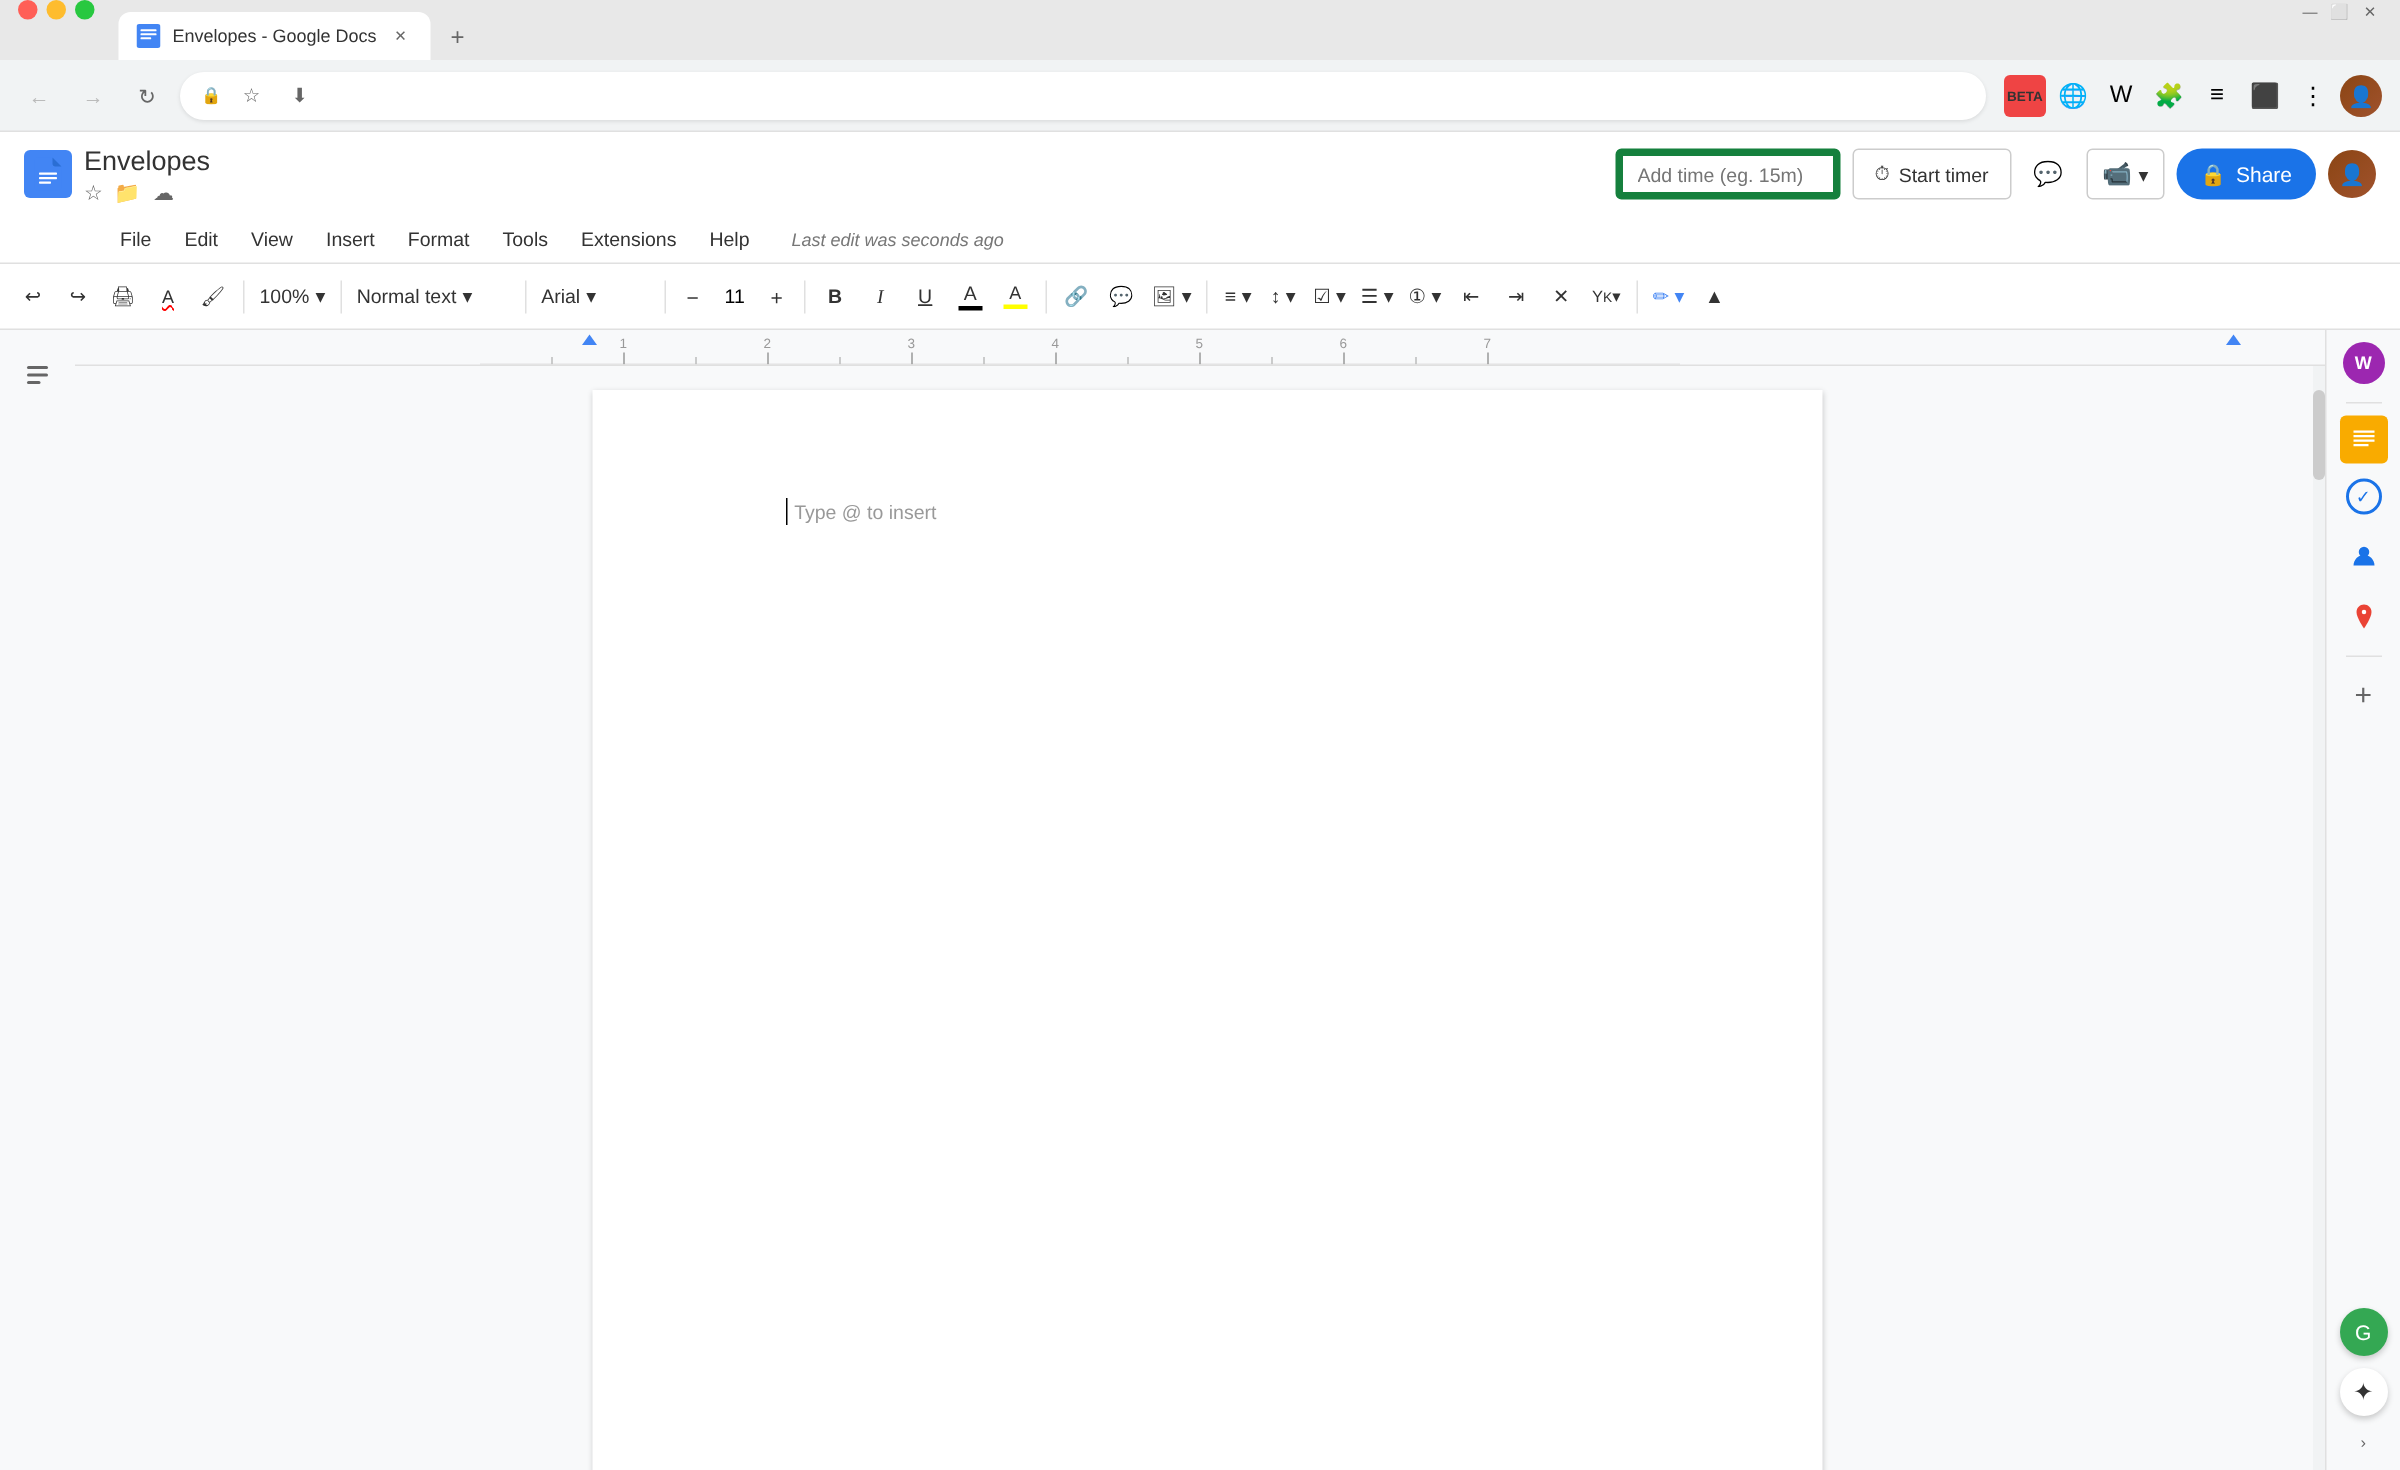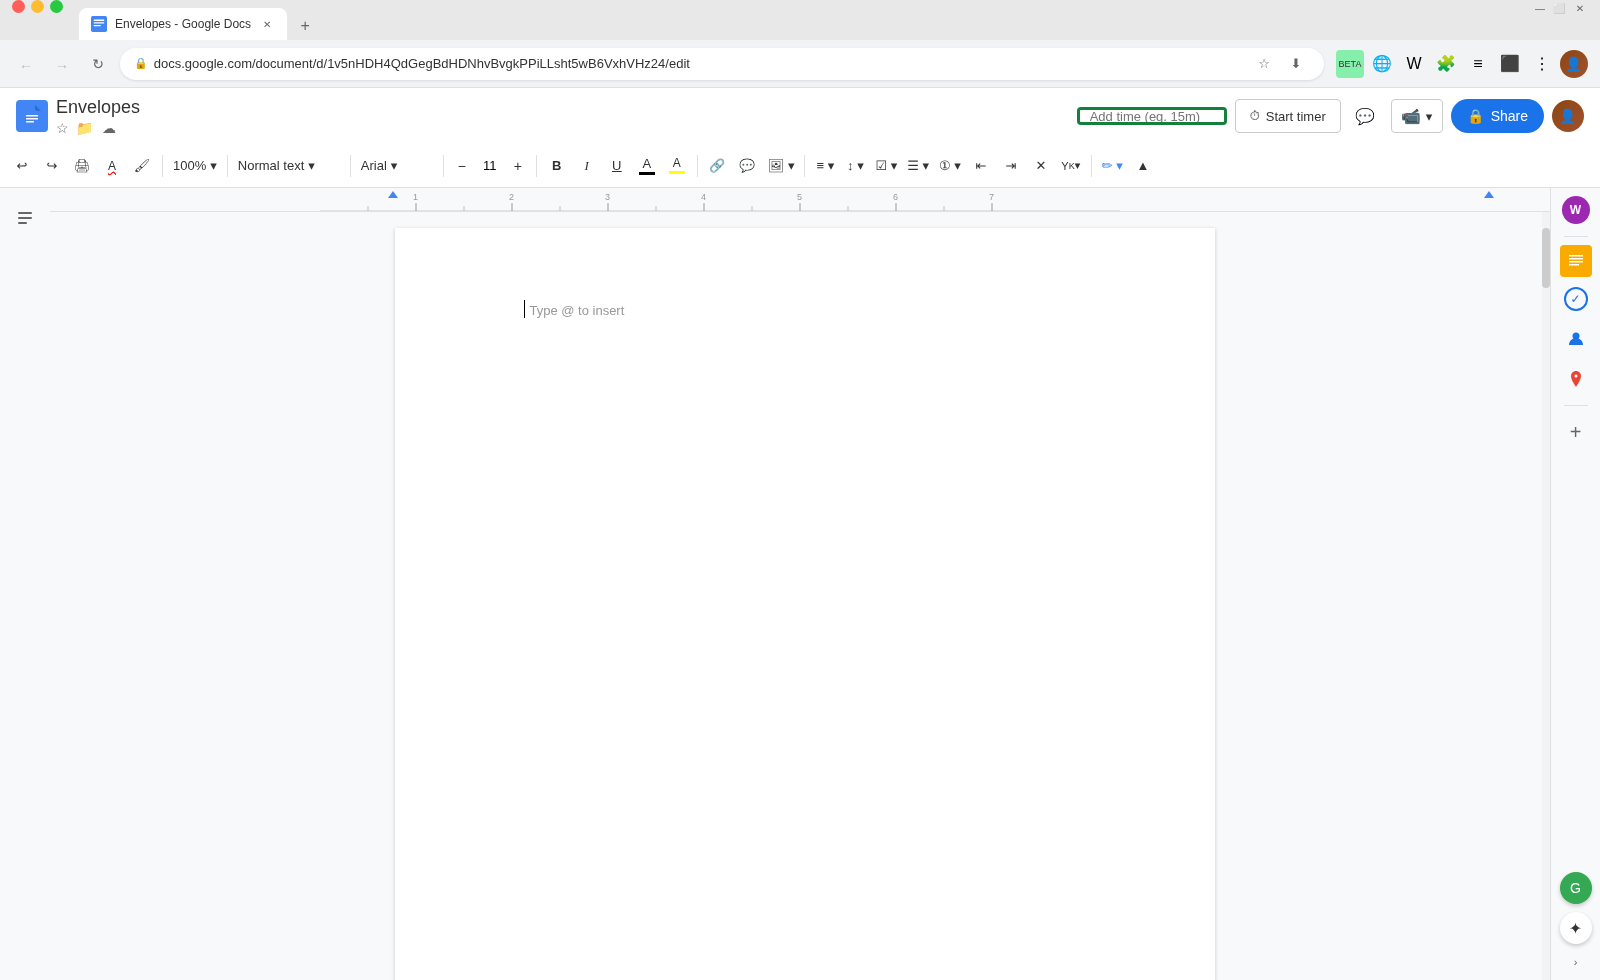--- a/index.html
+++ b/index.html
@@ -39,21 +39,21 @@
 
     
     .docs-header { background: #fff; flex-shrink: 0; }
     .docs-titlebar { height: 56px; display: flex; align-items: center; padding: 0 16px; gap: 8px; }
     .docs-logo { width: 32px; height: 32px; background: #4285f4; border-radius: 4px; display: flex; align-items: center; justify-content: center; color: white; font-size: 16px; flex-shrink: 0; }
     .docs-title-section { display: flex; flex-direction: column; }
     .docs-title { font-size: 18px; color: #333; font-weight: 400; }
     .docs-title-icons { display: flex; gap: 8px; margin-top: 2px; }
     .title-icon { color: #666; font-size: 14px; cursor: pointer; }
     .docs-header-right { margin-left: auto; display: flex; align-items: center; gap: 8px; }
-    .add-time-input { height: 18px; border: 3px solid #15803d; border-radius: 4px; padding: 0 10px; font-size: 13px; color: #999; width: 150px; outline: none; }
+    .add-time-input { height: 34px; border: 5px solid #15803d; border-radius: 4px; padding: 0 10px; font-size: 13px; color: #999; width: 150px; outline: none; }
     .start-timer-btn { height: 34px; display: flex; align-items: center; gap: 6px; padding: 0 14px; border: 1px solid #ccc; border-radius: 4px; font-size: 13px; color: #333; cursor: pointer; background: #fff; }
     .comment-btn { width: 34px; height: 34px; border-radius: 50%; display: flex; align-items: center; justify-content: center; cursor: pointer; color: #666; font-size: 16px; }
     .meet-btn { height: 34px; display: flex; align-items: center; gap: 4px; padding: 0 10px; border: 1px solid #ccc; border-radius: 4px; font-size: 13px; color: #333; cursor: pointer; background: #fff; }
     .share-btn { height: 34px; display: flex; align-items: center; gap: 6px; padding: 0 16px; border-radius: 20px; font-size: 14px; color: #fff; background: #1a73e8; cursor: pointer; font-weight: 500; }
     .user-avatar { width: 32px; height: 32px; border-radius: 50%; background: #8B4513; overflow: hidden; cursor: pointer; }
 
     
     .menu-bar { height: 32px; display: flex; align-items: center; padding: 0 70px; gap: 2px; border-bottom: 1px solid #e0e0e0; }
     .menu-item { padding: 4px 10px; font-size: 13px; color: #333; cursor: pointer; border-radius: 4px; }
     .last-edit { margin-left: 16px; font-size: 12px; color: #777; font-style: italic; }
@@ -130,28 +130,27 @@
       <div class="win-ctrl">✕</div>
     </div>
   </div>
 
   <div class="address-bar">
     <div class="nav-btn disabled">←</div>
     <div class="nav-btn disabled">→</div>
     <div class="nav-btn">↻</div>
     <div class="url-bar">
       <span class="lock-icon">🔒</span>
-      <span class="url-text">docs.google.com/document/d/1v5nHDH4QdGegBdHDNhvBvgkPPiLLsht5wB6VxhVHz24/edit</span>
       <div class="url-actions">
         <div class="url-action-btn">☆</div>
         <div class="url-action-btn">⬇</div>
       </div>
     </div>
     <div class="browser-extensions">
-      <div class="ext-btn" style="font-size:9px; background:#86efac; border-radius:4px; padding:2px 4px; color:#333; font-weight:normal;">BETA</div>
+      <div class="ext-btn" style="font-size:9px; background:#ef4444; border-radius:4px; padding:2px 4px; color:#333; font-weight:bold;">BETA</div>
       <div class="ext-btn" style="font-size:16px;">🌐</div>
       <div class="ext-btn" style="font-size:16px;">W</div>
       <div class="ext-btn" style="font-size:16px;">🧩</div>
       <div class="ext-btn" style="font-size:16px;">≡</div>
       <div class="ext-btn" style="font-size:16px;">⬛</div>
       <div class="ext-btn" style="font-size:16px;">⋮</div>
       <div class="profile-btn" style="width:28px; height:28px; border-radius:50%; overflow:hidden; background: linear-gradient(135deg, #8B4513 0%, #A0522D 100%); display:flex; align-items:center; justify-content:center; color:white; font-size:14px; font-weight:bold;">👤</div>
     </div>
   </div>
 
@@ -186,20 +185,31 @@
           <span>▾</span>
         </div>
         <div class="share-btn">
           <span>🔒</span>
           <span>Share</span>
         </div>
         <div class="user-avatar" style="background:linear-gradient(135deg,#8B4513,#A0522D); display:flex; align-items:center; justify-content:center; color:white; font-size:14px;">👤</div>
       </div>
     </div>
 
+    <div class="menu-bar">
+      <span class="menu-item">File</span>
+      <span class="menu-item">Edit</span>
+      <span class="menu-item">View</span>
+      <span class="menu-item">Insert</span>
+      <span class="menu-item">Format</span>
+      <span class="menu-item">Tools</span>
+      <span class="menu-item">Extensions</span>
+      <span class="menu-item">Help</span>
+      <span class="last-edit">Last edit was seconds ago</span>
+    </div>
 
     <div class="format-toolbar">
       <div class="toolbar-btn" title="Undo">↩</div>
       <div class="toolbar-btn" title="Redo">↪</div>
       <div class="toolbar-btn" title="Print">🖨</div>
       <div class="toolbar-btn" title="Spell check" style="font-size:12px; text-decoration:underline wavy red;">A</div>
       <div class="toolbar-btn" title="Paint format">🖌</div>
       <div class="toolbar-separator"></div>
       <div class="toolbar-select">
         <span>100%</span>

